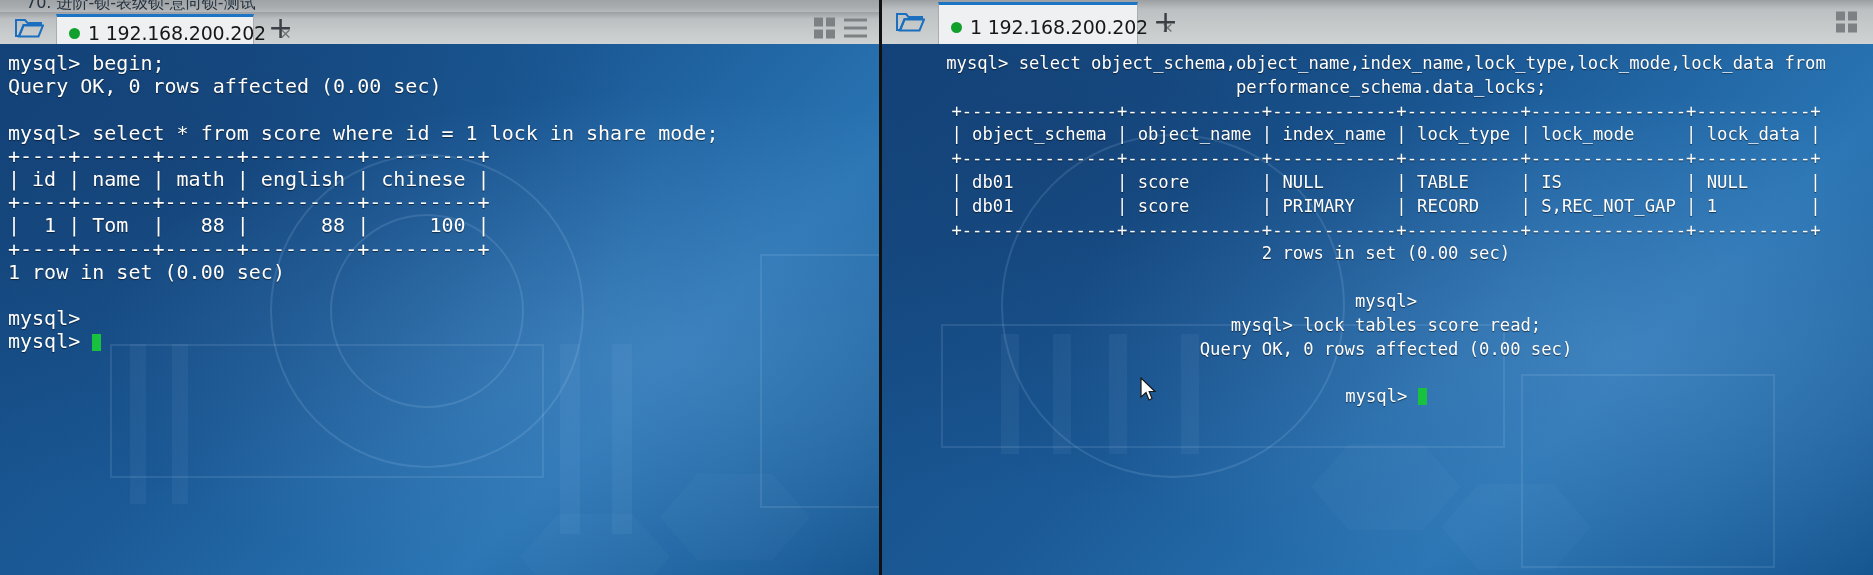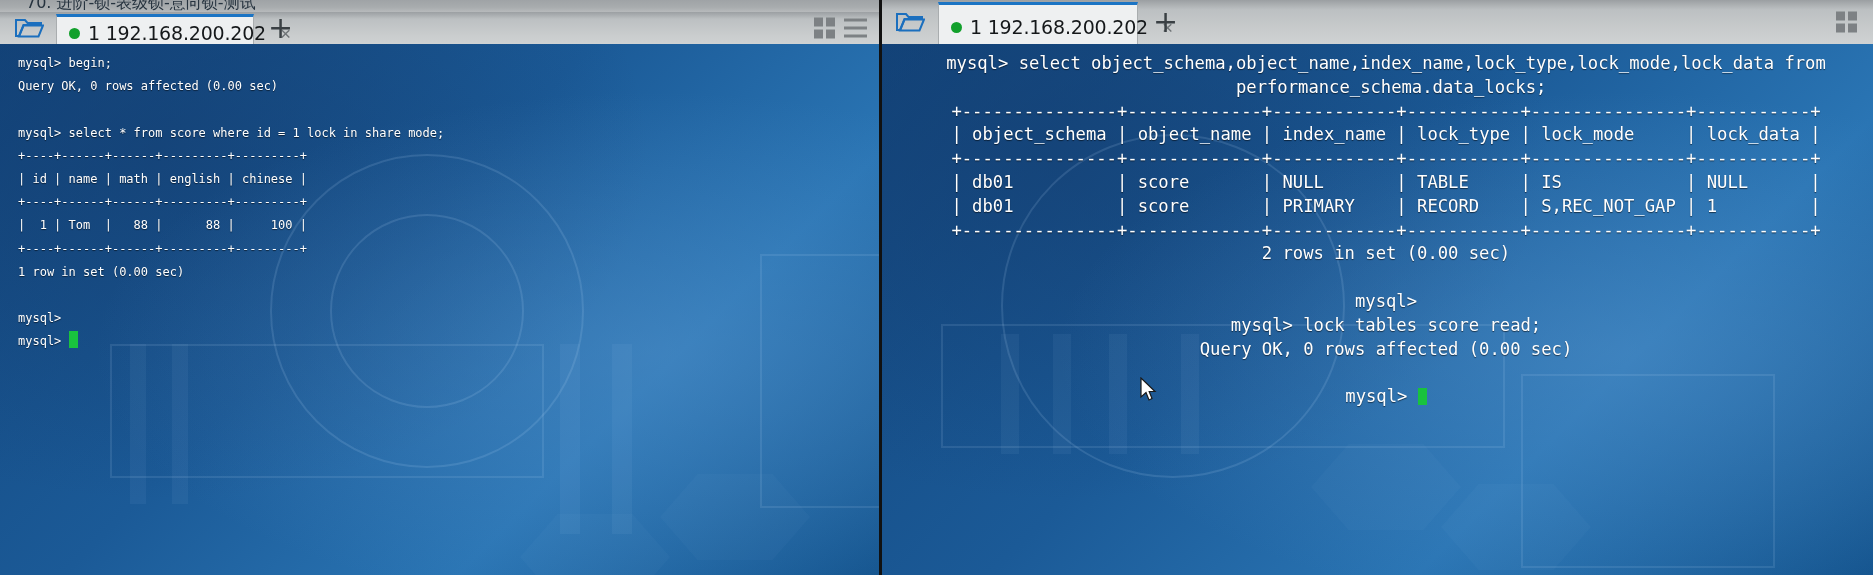--- a/index.html
+++ b/index.html
@@ -183,24 +183,24 @@
     position: absolute;
     clip-path: polygon(25% 0%, 75% 0%, 100% 50%, 75% 100%, 25% 100%, 0% 50%);
   }
   .deco-bar {
     background: rgba(190,222,255,0.20);
   }
 
   .term-text {
     position: absolute;
     top: 8px;
-    left: 18px;
+    left: 8px;
     right: 0;
     font-family: "DejaVu Sans Mono", monospace;
-    font-size: 12px;
+    font-size: 20px;
     line-height: 23.2px;
     color: #ffffff;
     white-space: pre;
     text-shadow: 0 1px 1px rgba(0,0,0,0.55);
     z-index: 5;
   }
   .panel-right .term-text { left: 18px; font-size: 17.2px; line-height: 23.8px; text-align: center; }
   .term-line { height: 23.2px; }
   .panel-right .term-line { height: 23.8px; }
 

